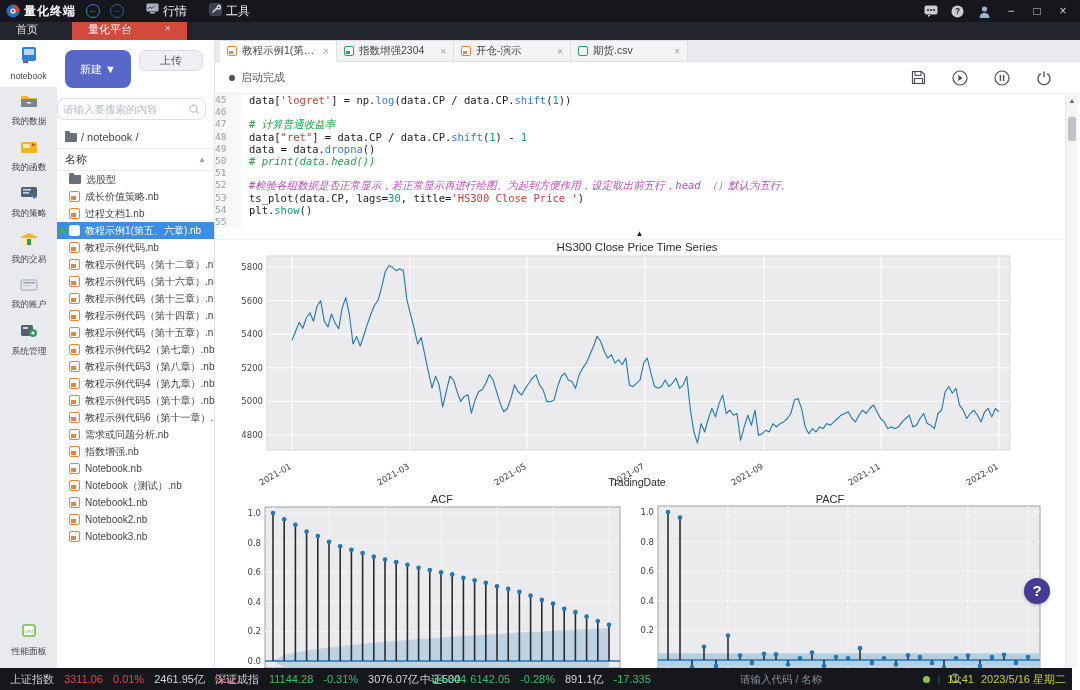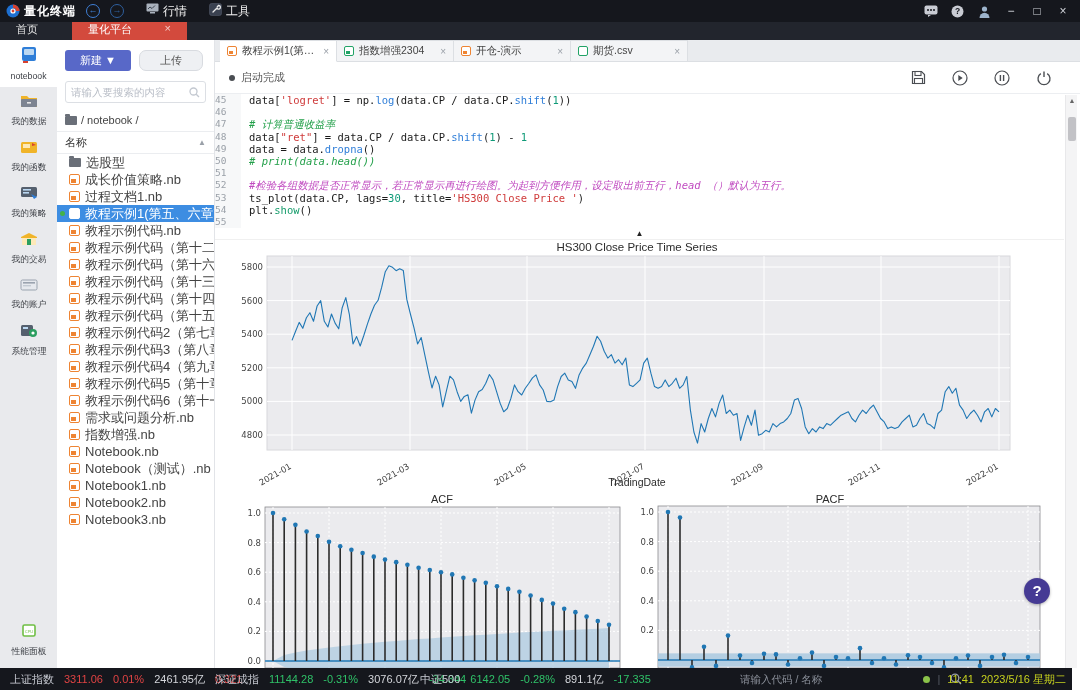--- a/index.html
+++ b/index.html
@@ -31,30 +31,30 @@
   
   .sidebar { width:57px; background:#e9eaed; position:relative; height:628px; flex:none; }
   .sb-item { width:57px; height:46px; display:flex; flex-direction:column; align-items:center; justify-content:center; gap:2px; }
   .sb-item.active { background:#fff; height:47px; }
   .sb-label { font-size:9.5px; color:#3c3f45; white-space:nowrap; transform:scale(.92); }
   .sb-bottom { position:absolute; bottom:5px; left:0; width:57px; }
 
   
   .filepanel { width:158px; background:#fff; border-right:1px solid #e2e4e8; position:relative; height:628px; flex:none; overflow:hidden; }
   .fp-btns { display:flex; gap:8px; padding:10px 8px 6px 8px; }
-  .btn-new { background:#5868c8; color:#fff; border:none; border-radius:3px; font-size:11px; width:66px; height:21px; }
+  .btn-new { background:#5868c8; color:#fff; border:none; border-radius:8px; font-size:11px; width:66px; height:38px; }
   .btn-upload { background:#eef0f3; color:#555; border:1px solid #d8dbe0; border-radius:7px; font-size:11px; width:64px; height:21px; }
-  .fp-search { margin:4px 8px 8px 8px; height:22px; border:1px solid #dcdfe4; border-radius:3px; display:flex; align-items:center; padding:0 5px; }
+  .fp-search { margin:4px 8px 8px 0; height:22px; border:1px solid #dcdfe4; border-radius:8px; display:flex; align-items:center; padding:0 5px; }
   .fp-search input { border:none; outline:none; flex:1; font-size:10.5px; color:#333; width:100px; font-family:inherit; }
   .fp-search input::placeholder { color:#b9bec7; }
   .fp-crumb { display:flex; align-items:center; gap:4px; font-size:11px; color:#444; padding:3px 8px 5px 8px; }
   .fp-header { display:flex; align-items:center; justify-content:space-between; font-size:11px; color:#333; padding:3px 8px; border-top:1px solid #ebedf0; border-bottom:1px solid #ebedf0; }
   .fp-sort { color:#9aa0a8; font-size:8px; }
   .fp-list { }
-  .fp-row { height:17px; display:flex; align-items:center; gap:5px; padding-left:12px; font-size:13px; color:#444; position:relative; white-space:nowrap; overflow:hidden; }
+  .fp-row { height:17px; display:flex; align-items:center; gap:5px; padding-left:12px; font-size:10px; color:#444; position:relative; white-space:nowrap; overflow:hidden; }
   .fp-row.sel { background:#3d8de2; color:#fff; }
   .fp-row .dot { position:absolute; left:3px; width:5px; height:5px; border-radius:50%; background:#43b24a; }
   .nbic { width:11px; height:11px; border:1.5px solid #ee8433; border-radius:2px; background:#fff; position:relative; flex:none; }
   .nbic::after { content:""; position:absolute; left:1px; bottom:1px; width:5px; height:4px; background:#ee8433; }
   .fp-row.sel .nbic { border-color:#fff; }
   .fp-row.sel .nbic::after { background:#fff; }
   .foldic { width:12px; height:9px; background:#6a6f78; border-radius:1px; position:relative; flex:none; }
   .foldic::before { content:""; position:absolute; top:-2px; left:0; width:5px; height:2px; background:#6a6f78; border-radius:1px 1px 0 0; }
 
   

